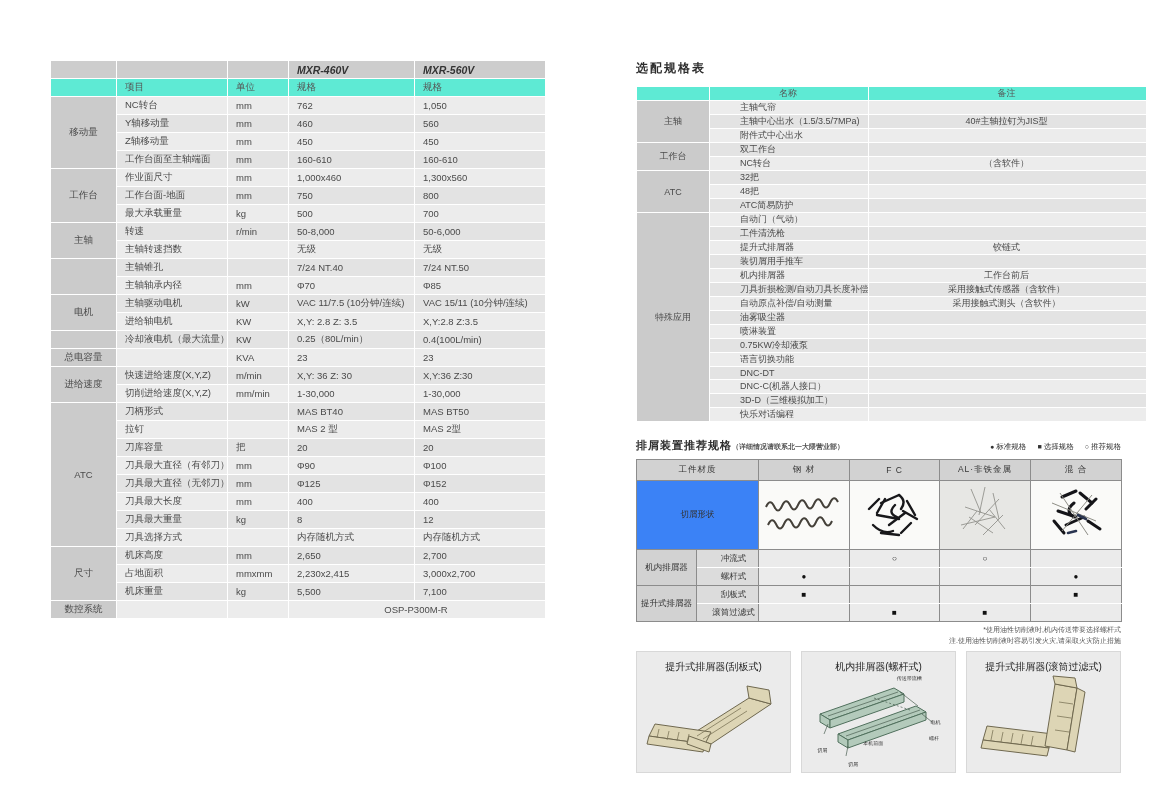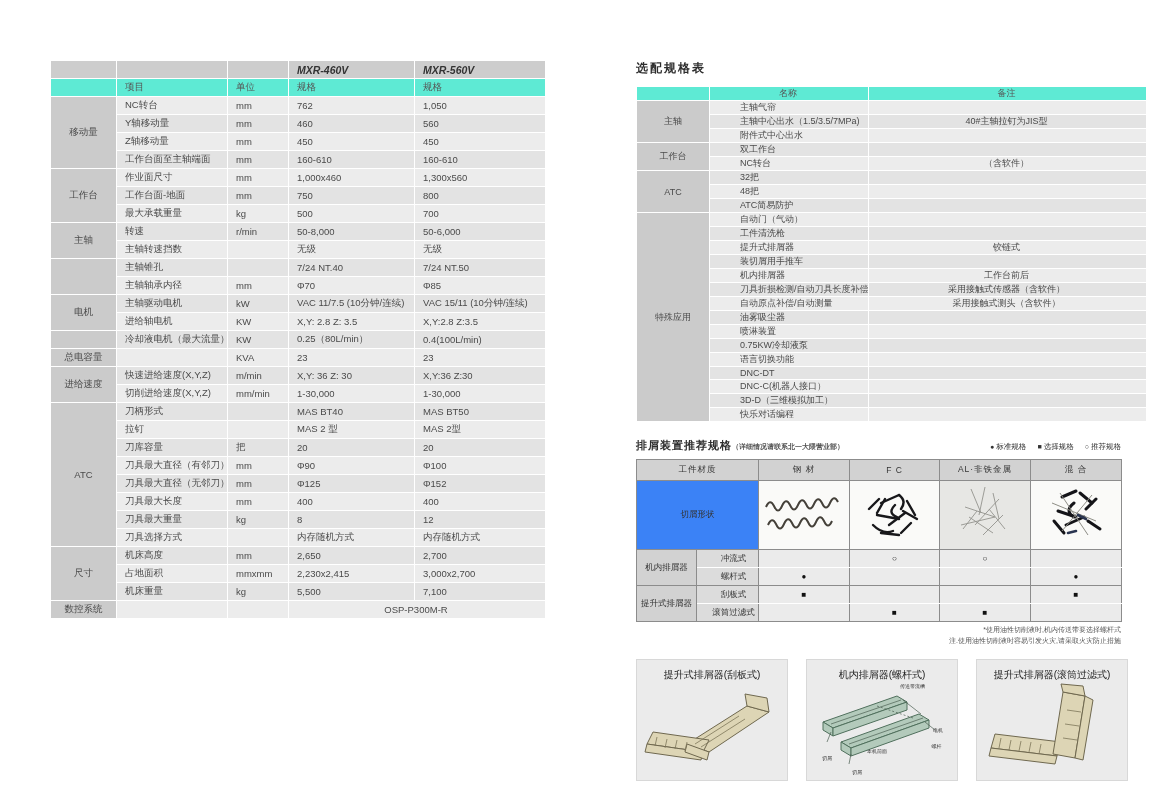--- a/index.html
+++ b/index.html
@@ -44,21 +44,21 @@
   .chip td.lab{background:#3b82f6;}
   .chip td.ph{background:#fafaf8;height:68px;}
   .chip td.ph.al{background:#e7e7e4;}
   .chip td.cgroup{background:#d2d2d2;white-space:normal;padding:1px 3px;}
   .chip td.cname{background:#dcdcdc;height:17px;padding-left:12px;}
   .chip td.cmark{background:#ebebeb;font-size:8px;color:#111;}
   .chip tr.nbr td.nb{border-bottom:1px solid #ffffff;}
 
   .chip-notes{margin-top:3px;font-size:7px;color:#555;text-align:right;line-height:1.55;}
 
-  .img-row{display:flex;gap:18px;margin-top:12px;width:485px;}
+  .img-row{display:flex;gap:10px;margin-top:4px;width:485px;}
   .img-box{position:relative;flex:1;height:122px;background:#ebebeb;border:1px solid #d8d8d8;
            box-sizing:border-box;text-align:center;}
   .img-box .cap{font-size:10px;color:#222;margin-top:8px;}
   .tiny-label{position:absolute;font-size:5px;color:#333;white-space:nowrap;line-height:1;}
 </style>
 </head>
 <body>
 
 <div class="page">
 

